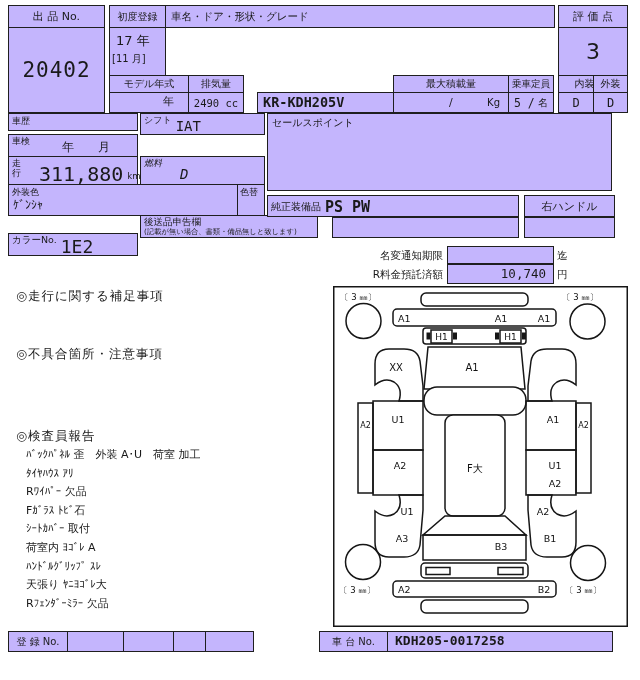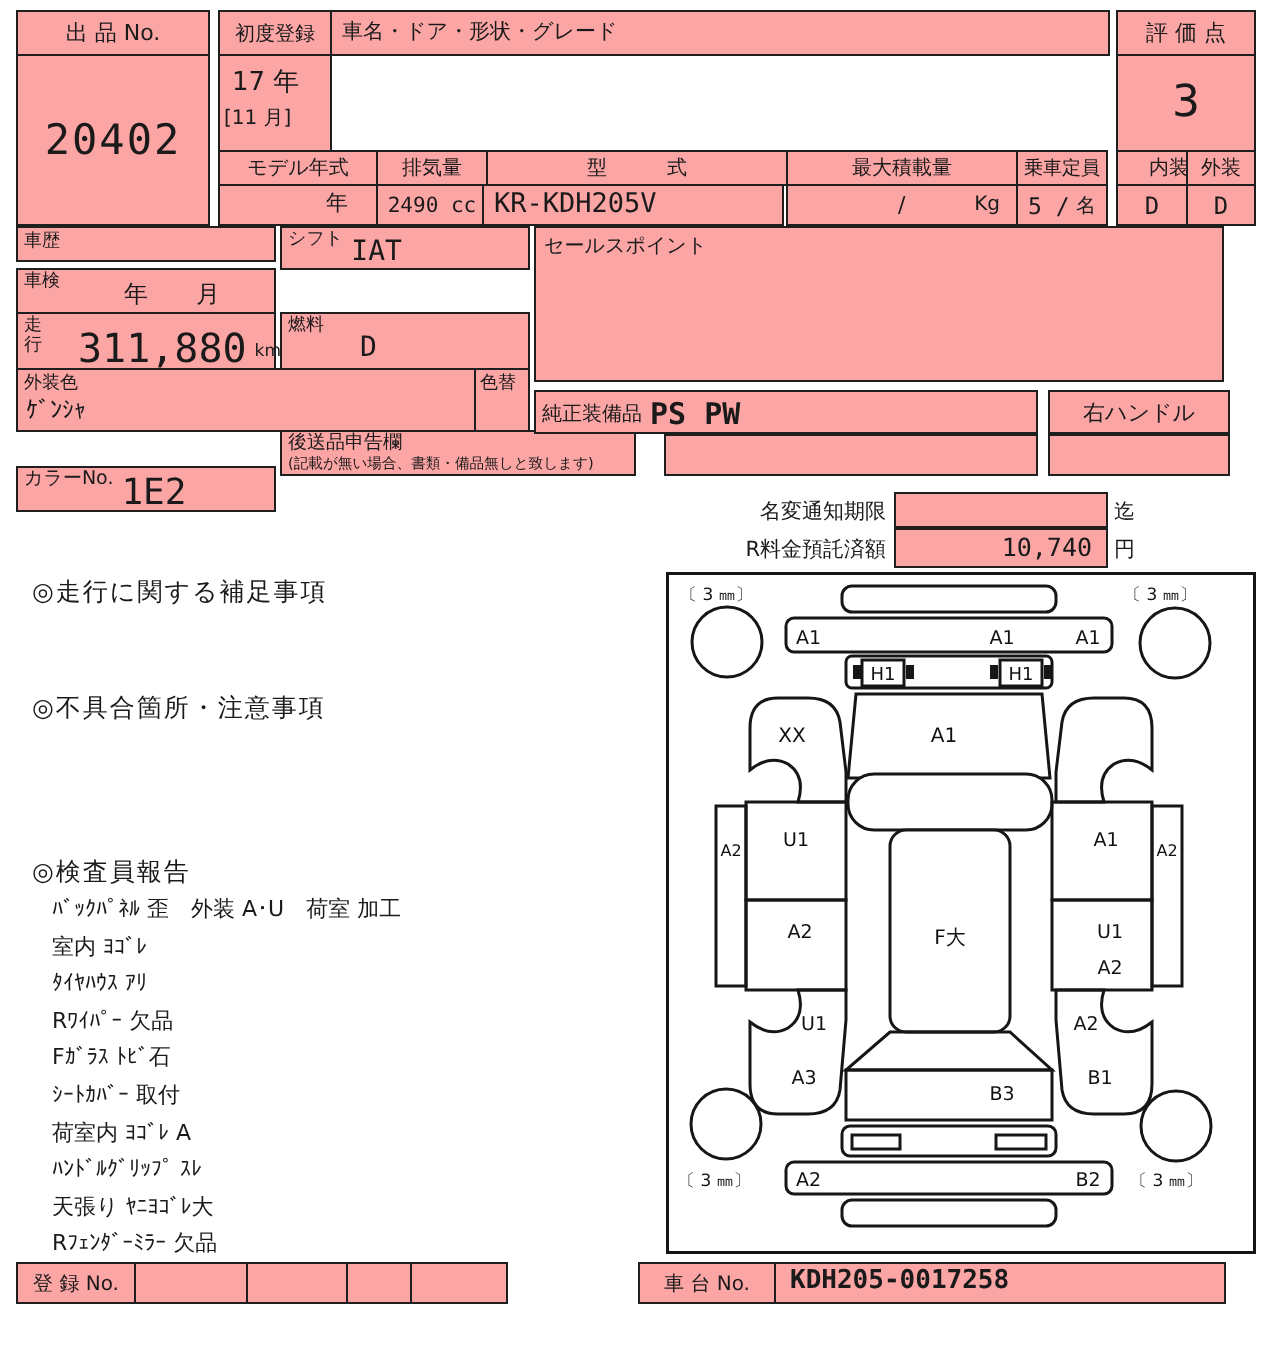--- a/index.html
+++ b/index.html
@@ -1,18 +1,18 @@
 <!DOCTYPE html>
 <html><head>
 <meta charset="utf-8">
 <style>
   html,body{margin:0;padding:0;background:#e8e8e8;}
   .sheet{position:relative;width:640px;height:680px;background:#ffffff;overflow:hidden;
          font-family:"DejaVu Sans",sans-serif;color:#1a1a1a;}
-  .box{position:absolute;border:1.5px solid #1f1f1f;box-sizing:border-box;background:#fca5a5;}
+  .box{position:absolute;border:1.5px solid #1f1f1f;box-sizing:border-box;background:#c4b5fd;}
   .nob{position:absolute;box-sizing:border-box;}
   .ctr{display:flex;align-items:center;justify-content:center;}
   .lblsm{font-size:9px;line-height:10px;}
   .mono{font-family:"DejaVu Sans Mono",monospace;}
   .cellrow{display:flex;align-items:flex-start;padding:1px 0 0 3px;gap:4px;}
   .cellrow .v{align-self:center;margin-top:2px;}
   .notes-title{position:absolute;font-size:12.5px;letter-spacing:1px;white-space:nowrap;}
   .insp-list div{font-size:11px;line-height:18.6px;white-space:pre;}
   svg text{font-family:"DejaVu Sans",sans-serif;fill:#111;}
   .dln{fill:none;stroke:#161616;stroke-width:1.5;}
@@ -37,27 +37,26 @@
 
   <div class="box ctr" style="left:558px;top:5px;width:70px;height:23px;font-size:11px;">評 価 点</div>
   <div class="box ctr" style="left:558px;top:27px;width:70px;height:49px;font-size:22px;">3</div>
   <div class="box ctr" style="left:558px;top:75px;width:53px;height:18px;font-size:10px;">内装</div>
   <div class="box ctr" style="left:593px;top:75px;width:35px;height:18px;font-size:10px;">外装</div>
   <div class="box ctr mono" style="left:558px;top:92px;width:36px;height:21px;font-size:12px;">D</div>
   <div class="box ctr mono" style="left:593px;top:92px;width:35px;height:21px;font-size:12px;">D</div>
 
   <div class="box ctr" style="left:109px;top:75px;width:80px;height:18px;font-size:10px;">モデル年式</div>
   <div class="box ctr" style="left:188px;top:75px;width:56px;height:18px;font-size:10px;">排気量</div>
-  <div class="box ctr" style="left:243px;top:75px;width:151px;height:18px;font-size:10px;">型　　　式</div>
   <div class="box ctr" style="left:393px;top:75px;width:116px;height:18px;font-size:10px;">最大積載量</div>
   <div class="box ctr" style="left:508px;top:75px;width:46px;height:18px;font-size:9.5px;">乗車定員</div>
 
   <div class="box" style="left:109px;top:92px;width:80px;height:21px;font-size:11px;line-height:18px;text-align:right;padding-right:14px;">年</div>
   <div class="box ctr mono" style="left:188px;top:92px;width:56px;height:21px;font-size:10.5px;">2490 cc</div>
-  <div class="box mono" style="left:241px;top:92px;width:151px;height:21px;font-size:13.5px;font-weight:normal;line-height:18px;padding-left:5px;">KR-KDH205V</div>
+  <div class="box mono" style="left:257px;top:92px;width:151px;height:21px;font-size:13.5px;font-weight:bold;line-height:18px;padding-left:5px;">KR-KDH205V</div>
   <div class="box" style="left:393px;top:92px;width:116px;height:21px;display:flex;justify-content:space-between;align-items:center;padding:0 8px 0 55px;">
     <span style="font-size:11px;">/</span>
     <span style="font-size:10px;">Kg</span>
   </div>
   <div class="box" style="left:508px;top:92px;width:46px;height:21px;display:flex;justify-content:space-between;align-items:center;padding:0 5px;">
     <span class="mono" style="font-size:11.5px;">5 /</span>
     <span style="font-size:10px;">名</span>
   </div>
 
   <div class="box lblsm" style="left:8px;top:113px;width:130px;height:18px;padding:2px 0 0 3px;">車歴</div>
@@ -69,21 +68,21 @@
   <div class="box cellrow" style="left:8px;top:134px;width:130px;height:23px;">
     <span class="lblsm">車検</span>
     <span class="v" style="font-size:12px;margin-left:28px;">年　　月</span>
   </div>
 
   <div class="box cellrow" style="left:8px;top:156px;width:130px;height:29px;">
     <span class="lblsm">走行</span>
     <span class="v mono" style="font-size:20px;margin-left:14px;margin-top:6px;">311,880</span>
     <span style="font-size:8.5px;align-self:flex-end;margin-bottom:3px;">km</span>
   </div>
-  <div class="box cellrow" style="left:140px;top:156px;width:125px;height:29px;">
+  <div class="box cellrow" style="left:140px;top:156px;width:125px;height:29px;font-style:italic;">
     <span class="lblsm">燃料</span>
     <span class="v mono" style="font-size:14px;margin-left:14px;margin-top:6px;">D</span>
   </div>
 
   <div class="box" style="left:8px;top:184px;width:230px;height:32px;">
     <div class="lblsm" style="padding:2px 0 0 3px;">外装色</div>
     <div style="font-size:12px;padding:1px 0 0 4px;">ｹﾞﾝｼｬ</div>
   </div>
   <div class="box lblsm" style="left:237px;top:184px;width:28px;height:32px;padding:2px 0 0 2px;">色替</div>
 
@@ -113,21 +112,20 @@
   <div class="nob" style="left:347px;top:268px;width:96px;font-size:10.5px;text-align:right;">R料金預託済額</div>
   <div class="box mono" style="left:447px;top:264px;width:107px;height:20px;font-size:12.5px;text-align:right;line-height:17px;padding-right:7px;">10,740</div>
   <div class="nob" style="left:557px;top:268px;font-size:10.5px;">円</div>
 
   <div class="notes-title" style="left:16px;top:288px;">◎走行に関する補足事項</div>
   <div class="notes-title" style="left:16px;top:346px;">◎不具合箇所・注意事項</div>
   <div class="notes-title" style="left:16px;top:428px;">◎検査員報告</div>
 
   <div class="nob insp-list" style="left:26px;top:446px;width:300px;">
     <div>ﾊﾞｯｸﾊﾟﾈﾙ 歪　外装 A･U　荷室 加工</div>
-    <div>室内 ﾖｺﾞﾚ</div>
     <div>ﾀｲﾔﾊｳｽ ｱﾘ</div>
     <div>Rﾜｲﾊﾟｰ 欠品</div>
     <div>Fｶﾞﾗｽ ﾄﾋﾞ石</div>
     <div>ｼｰﾄｶﾊﾞｰ 取付</div>
     <div>荷室内 ﾖｺﾞﾚ A</div>
     <div>ﾊﾝﾄﾞﾙｸﾞﾘｯﾌﾟ ｽﾚ</div>
     <div>天張り ﾔﾆﾖｺﾞﾚ大</div>
     <div>Rﾌｪﾝﾀﾞｰﾐﾗｰ 欠品</div>
   </div>
 

